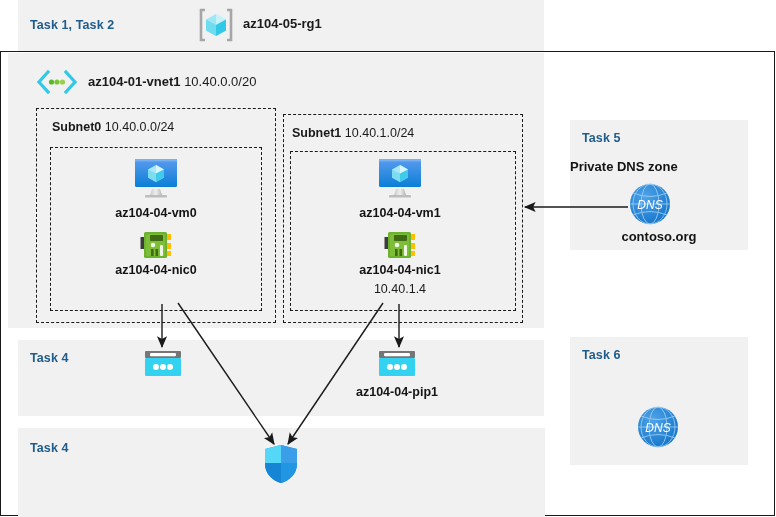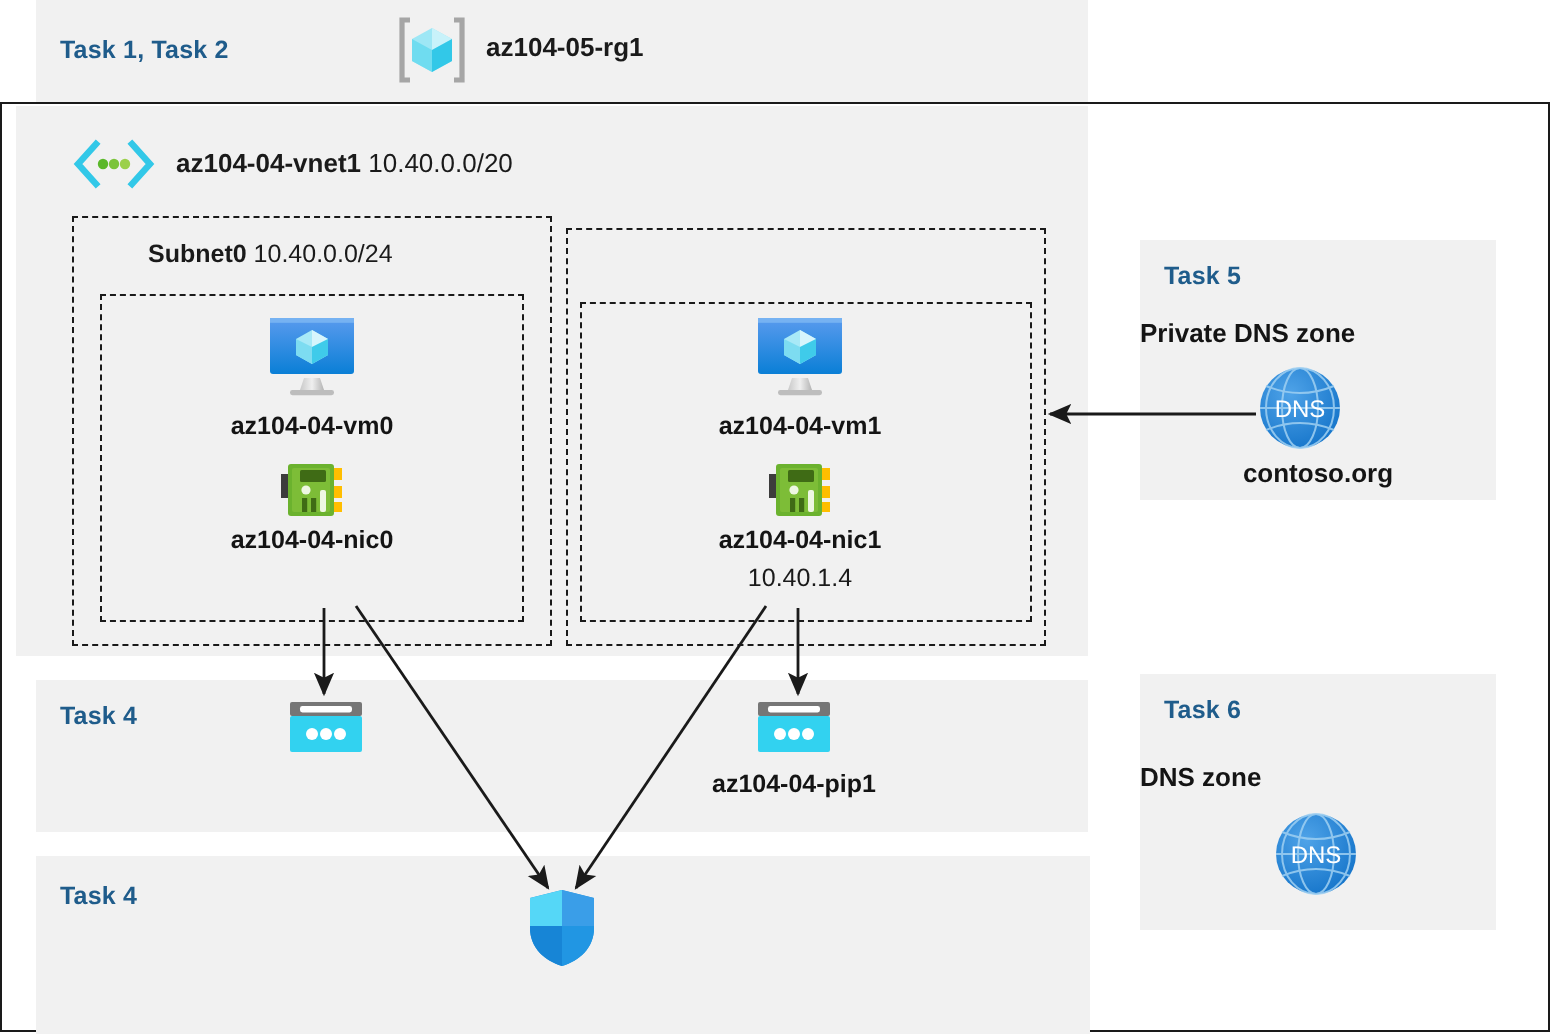--- a/index.html
+++ b/index.html
@@ -33,21 +33,21 @@
 
   
   .task-label{
     position:absolute;font-size:12.5px;font-weight:bold;color:#1f5c8b;
     letter-spacing:.1px;white-space:nowrap;
   }
   .res-title{position:absolute;font-size:13px;color:#1a1a1a;white-space:nowrap;}
   .res-title b{font-weight:bold;}
   .res-title span.addr{font-weight:normal;color:#1a1a1a;}
   .subnet-title{position:absolute;font-size:12.5px;color:#1a1a1a;white-space:nowrap;}
-  .subnet-title b{font-weight:bold;margin-left:22px;}
+  .subnet-title b{font-weight:bold;}
   .node-label{
     position:absolute;font-size:12.5px;font-weight:bold;color:#141414;
     white-space:nowrap;text-align:center;
   }
   .node-sub{
     position:absolute;font-size:12.5px;font-weight:normal;color:#1a1a1a;
     white-space:nowrap;text-align:center;
   }
   .zone-head{
     position:absolute;font-size:13px;font-weight:bold;color:#141414;
@@ -63,21 +63,21 @@
   .vnet-ico{width:42px;height:24px;}
   
   .vm-ico{width:46px;height:40px;}
   
   .nic-ico{width:32px;height:30px;}
   
   .pip-ico{width:40px;height:30px;}
   
   .nsg-ico{width:34px;height:40px;}
   
-  .dns-ico{width:42px;height:42px;}
+  .dns-ico{width:42px;height:42px;font-style:italic;}
 
   svg{display:block;overflow:visible;}
   .arrows{position:absolute;left:0;top:0;width:776px;height:517px;pointer-events:none;}
 </style>
 </head>
 <body>
 
 <div class="root">
 
   <div class="band task12-band"></div>
@@ -104,21 +104,21 @@
   <div class="icon vnet-ico" style="left:36px;top:70px;">
     <svg width="42" height="24" viewBox="0 0 42 24">
       <path d="M12 2 L3 12 L12 22" fill="none" stroke="#32c8e8" stroke-width="3.2" stroke-linecap="square"></path>
       <path d="M30 2 L39 12 L30 22" fill="none" stroke="#32c8e8" stroke-width="3.2" stroke-linecap="square"></path>
       <circle cx="15.5" cy="12" r="2.6" fill="#5bb82a"></circle>
       <circle cx="21" cy="12" r="2.6" fill="#7bc43a"></circle>
       <circle cx="26.5" cy="12" r="2.6" fill="#9bd04a"></circle>
     </svg>
   </div>
   <div class="res-title" style="left:88px;top:74px;">
-    <b>az104-04-vnet1</b><span>&nbsp;</span><span class="addr">10.40.0.0/20</span>
+    <b>az104-01-vnet1</b><span>&nbsp;</span><span class="addr">10.40.0.0/20</span>
   </div>
 
   <div class="dashed" style="left:36px;top:108px;width:240px;height:215px;"></div>
   <div class="subnet-title" style="left:52px;top:120px;">
     <b>Subnet0</b><span>&nbsp;</span><span>10.40.0.0/24</span>
   </div>
   <div class="dashed" style="left:50px;top:147px;width:212px;height:164px;"></div>
 
   <div class="icon vm-ico" style="left:133px;top:158px;">
     <svg width="46" height="40" viewBox="0 0 46 40">
@@ -156,20 +156,23 @@
       <rect x="10" y="5" width="13" height="6" rx="0.8" fill="#3f6b15"></rect>
       <circle cx="13" cy="15" r="2.3" fill="#eef7e2"></circle>
       <rect x="11" y="19" width="2.6" height="7" fill="#3f6b15"></rect>
       <rect x="15.5" y="19" width="2.6" height="7" fill="#3f6b15"></rect>
       <rect x="20" y="15" width="3" height="11" rx="1" fill="#eef7e2"></rect>
     </svg>
   </div>
   <div class="node-label" style="left:56px;top:263px;width:200px;">az104-04-nic0</div>
 
   <div class="dashed" style="left:283px;top:114px;width:240px;height:209px;"></div>
+  <div class="subnet-title" style="left:292px;top:126px;">
+    <b>Subnet1</b><span>&nbsp;</span><span>10.40.1.0/24</span>
+  </div>
   <div class="dashed" style="left:290px;top:151px;width:226px;height:160px;"></div>
 
   <div class="icon vm-ico" style="left:377px;top:158px;">
     <svg width="46" height="40" viewBox="0 0 46 40">
       <defs>
         <linearGradient id="vmg1" x1="0" y1="0" x2="0" y2="1">
           <stop offset="0" stop-color="#5a9bee"></stop>
             <stop offset="1" stop-color="#0a7fd6"></stop>
         </linearGradient>
         <linearGradient id="vms1" x1="0" y1="0" x2="1" y2="0">
@@ -267,21 +270,20 @@
         <path d="M4 10 Q21 17 38 10"></path>
         <path d="M4 32 Q21 25 38 32"></path>
       </g>
       <text x="21" y="25.5" text-anchor="middle" font-family="Liberation Sans, sans-serif" font-size="12" fill="#ffffff">DNS</text>
     </svg>
   </div>
   <div class="node-label" style="left:570px;top:229px;width:178px;font-size:13px;">contoso.org</div>
 
   <div class="band task6-panel"></div>
   <div class="task-label" style="left:582px;top:348px;">Task 6</div>
-  <div class="zone-head" style="left:570px;top:381px;width:178px;">DNS zone</div>
 
   <div class="icon dns-ico" style="left:637px;top:406px;">
     <svg width="42" height="42" viewBox="0 0 42 42">
       <defs>
         <radialGradient id="dg1" cx="0.38" cy="0.32" r="0.78">
           <stop offset="0" stop-color="#4fa3e8"></stop>
             <stop offset="1" stop-color="#1272c8"></stop>
         </radialGradient>
       </defs>
       <circle cx="21" cy="21" r="20" fill="url(#dg1)"></circle>

